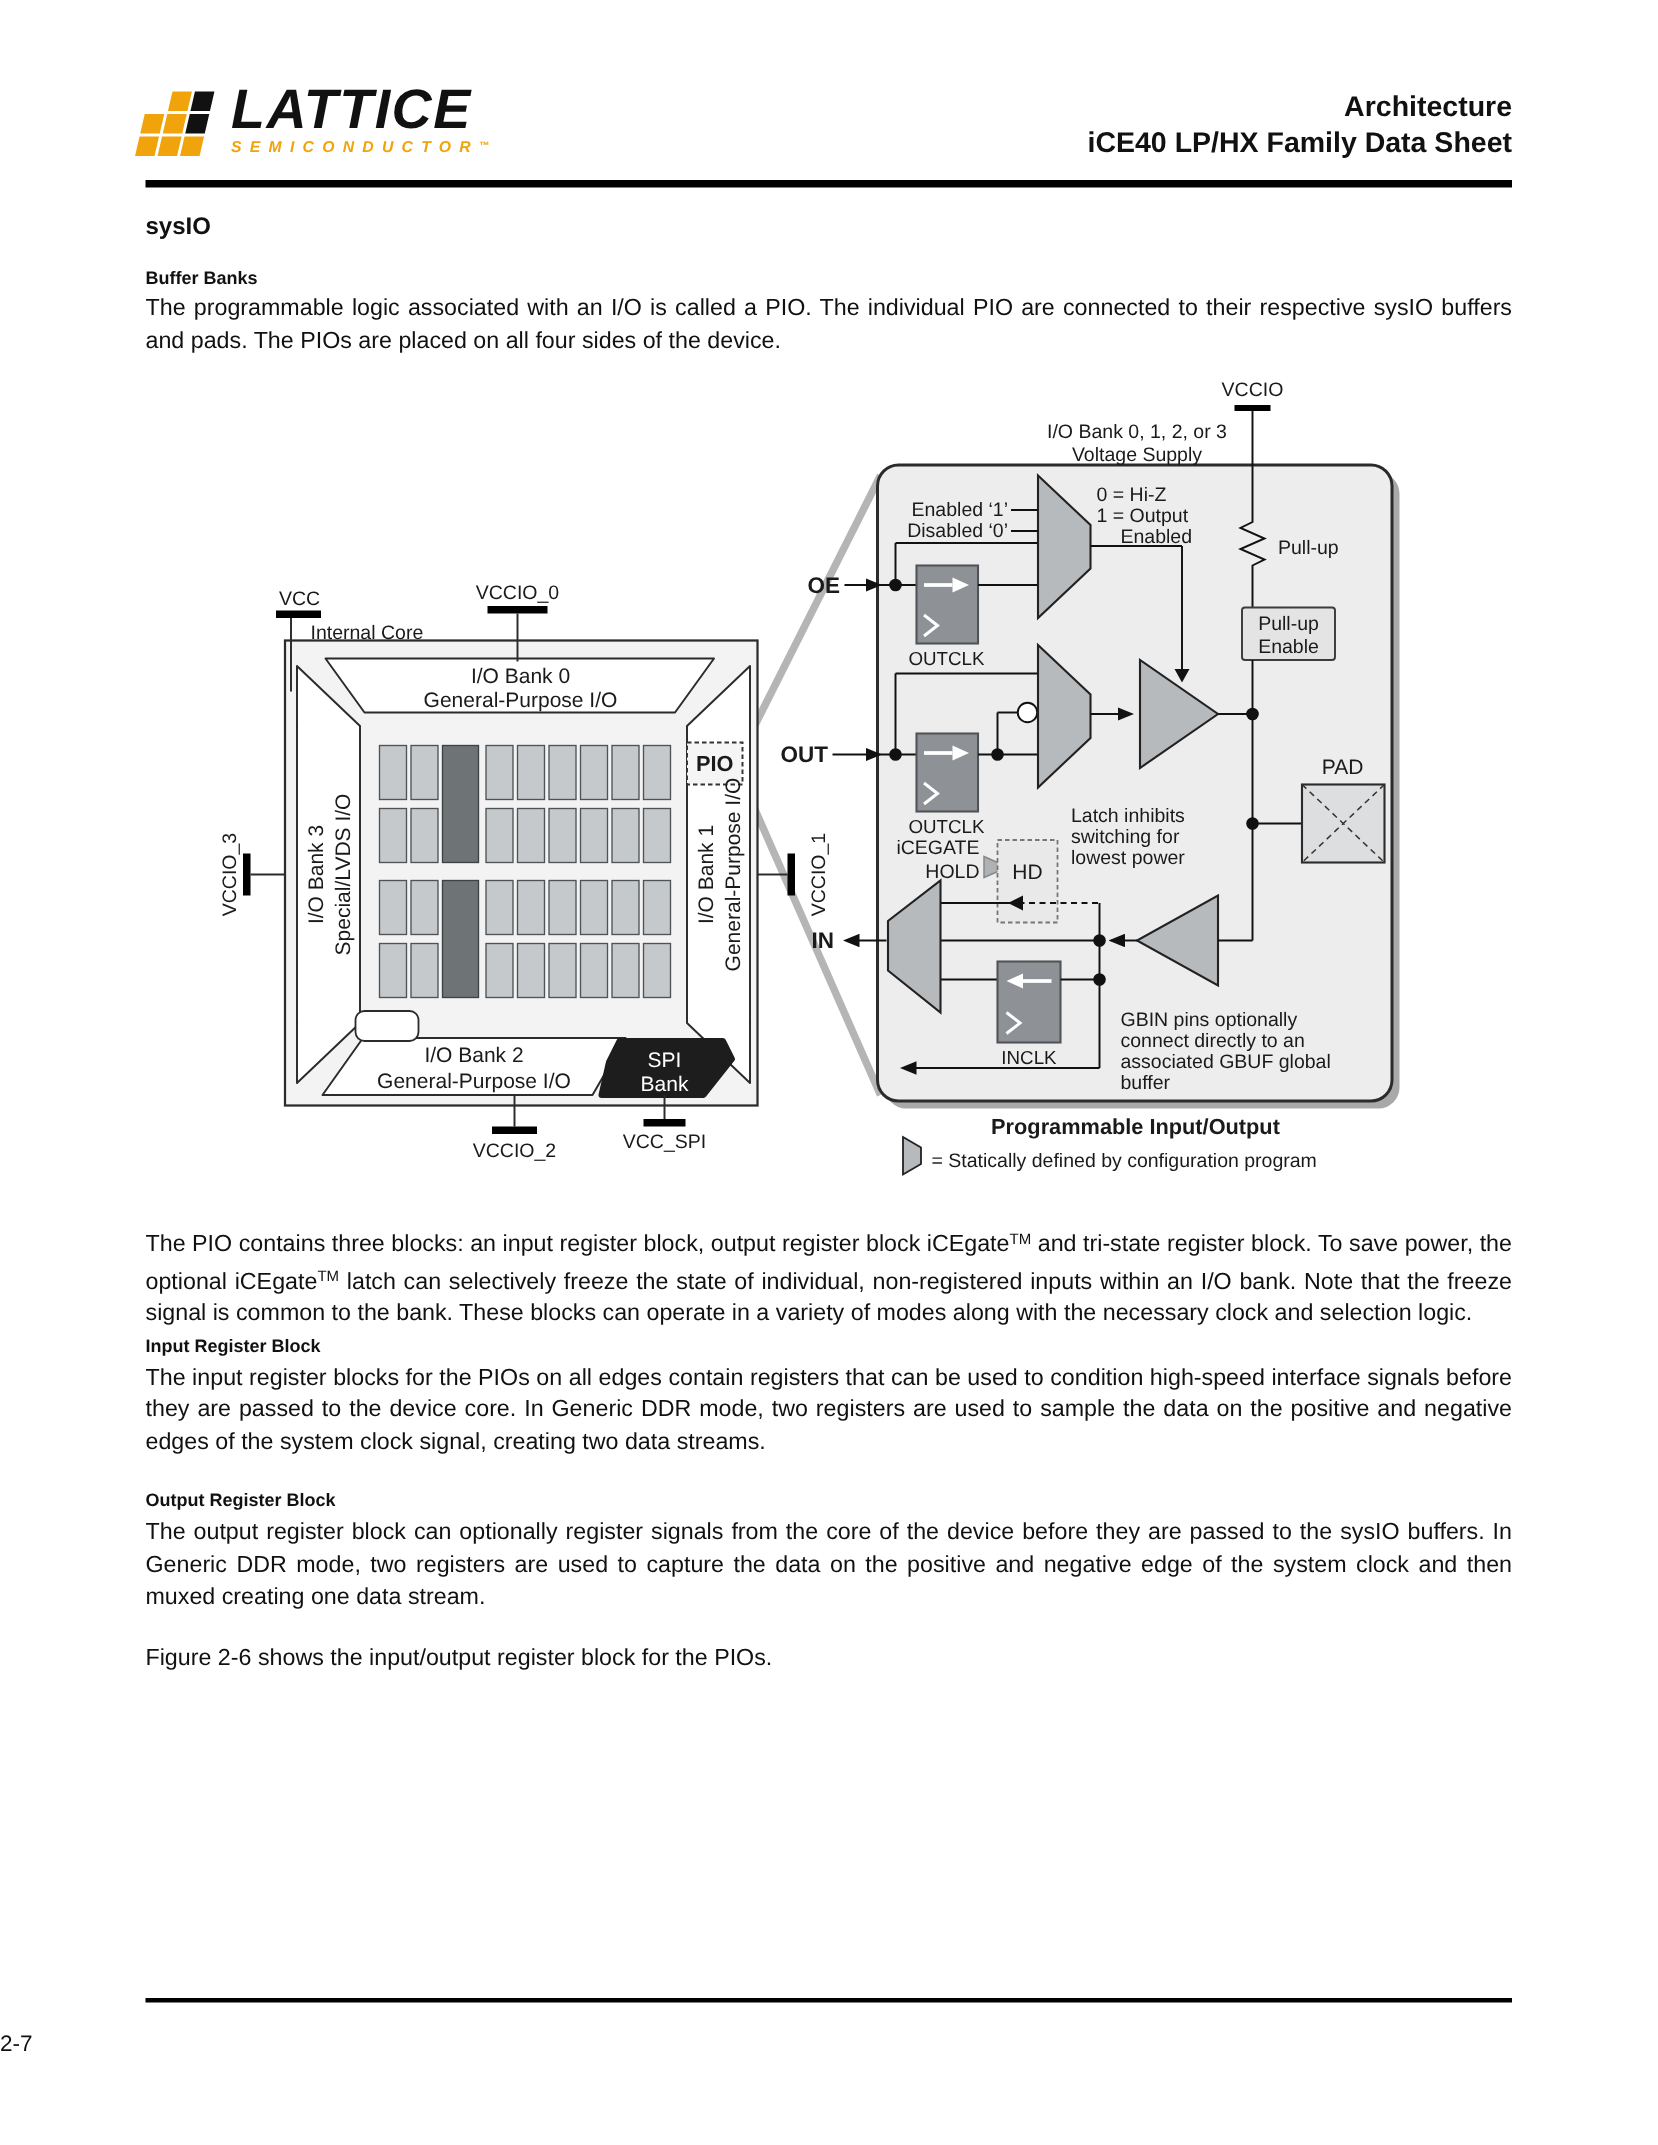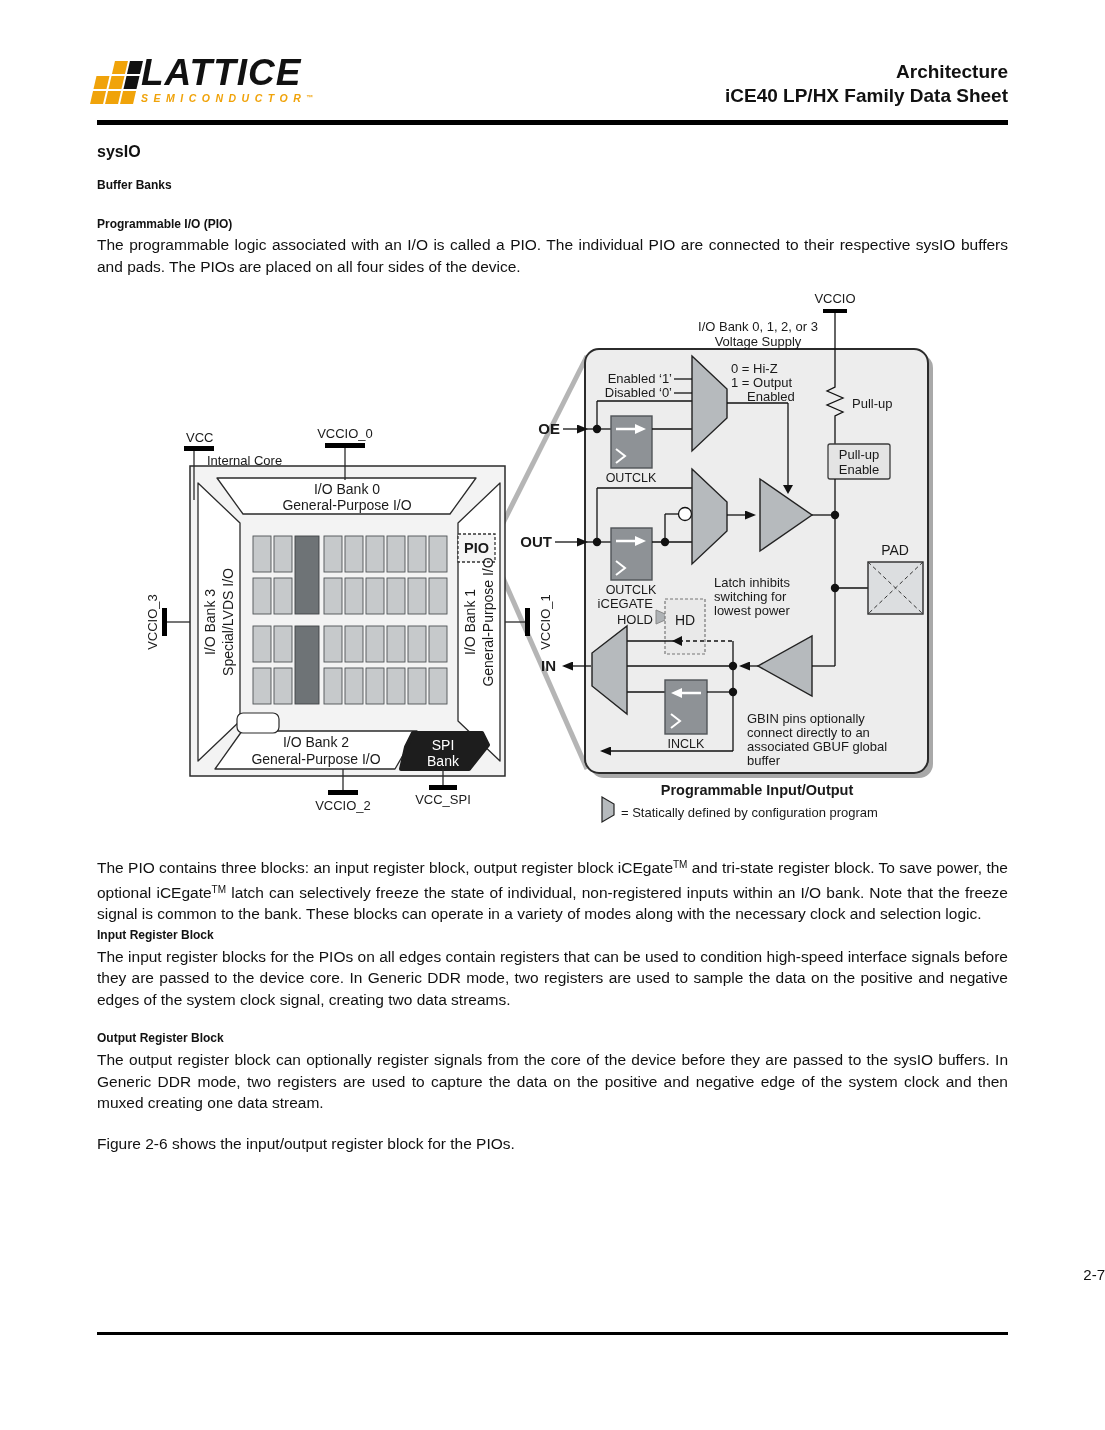--- a/index.html
+++ b/index.html
@@ -1,19 +1,19 @@
 <!DOCTYPE html>
 <html><head>
 <meta charset="utf-8">
 <style>
   html,body{margin:0;padding:0;background:#e8e8e8;}
   .page{position:relative;width:1105px;height:1430px;margin:0 auto;background:#ffffff;
         font-family:"Liberation Sans",sans-serif;color:#111;}
   
-  .logo{position:absolute;left:95px;top:56px;display:flex;align-items:flex-end;gap:3px;}
+  .logo{position:absolute;left:95px;top:56px;display:flex;align-items:flex-end;gap:16px;}
   .logo-squares{display:grid;grid-template-columns:repeat(3,13px);grid-auto-rows:13px;gap:2px;
                 transform:skewX(-13deg);margin-top:5px;}
   .sq{width:13px;height:13px;}
   .sq.o{background:#F0A30A;}
   .sq.b{background:#111111;}
   .sq.e{background:transparent;}
   .logo-brand{font-size:37px;font-weight:bold;font-style:italic;letter-spacing:1px;
               line-height:34px;color:#111;}
   .logo-sub{font-size:10.5px;font-weight:bold;font-style:italic;letter-spacing:5.5px;
             color:#F0A30A;margin-top:2px;white-space:nowrap;}
@@ -41,21 +41,21 @@
   svg text.sm{font-size:12.5px;}
   svg text.md{font-size:14px;}
   svg text.bold{font-weight:bold;font-size:15px;}
   svg text.pio{font-weight:bold;font-size:14.5px;}
   svg text.capt{font-weight:bold;font-size:14.5px;}
   svg text.white{fill:#ffffff;}
   .wire{stroke:#111;stroke-width:1.3px;fill:none;}
   .thin{stroke:#2b2b2b;stroke-width:1.3px;}
   
   .footer-rule{position:absolute;left:97px;top:1332px;width:911px;height:3px;background:#000;}
-  .pageno{position:absolute;top:1266px;left:0;width:100%;text-align:right;font-size:15px;}
+  .pageno{position:absolute;top:1354px;left:0;width:100%;text-align:left;font-size:15px;}
 </style>
 </head>
 <body>
 
 <div class="page">
 
   <div class="logo">
     <div class="logo-squares">
       <span class="sq e"></span>
         <span class="sq o"></span>
@@ -76,21 +76,20 @@
     <div>Architecture</div>
     <div>iCE40 LP/HX Family Data Sheet</div>
   </div>
   <div class="rule"></div>
 
   <main>
     <h1>sysIO</h1>
 
     <h2 class="s1">Buffer Banks</h2>
 
-    <h2 class="s2">Programmable I/O (PIO)</h2>
     <p>The programmable logic associated with an I/O is called a PIO. The individual PIO are connected to their respective sysIO buffers and pads. The PIOs are placed on all four sides of the device.</p>
 
 
     <figure>
       <svg width="911" height="545" viewBox="0 0 911 545">
         <defs>
           <marker id="ah" markerWidth="11" markerHeight="9" refX="9" refY="4.5" orient="auto" markerUnits="userSpaceOnUse">
             <path d="M0,0 L11,4.5 L0,9 z" fill="#111"></path>
           </marker>
         </defs>

